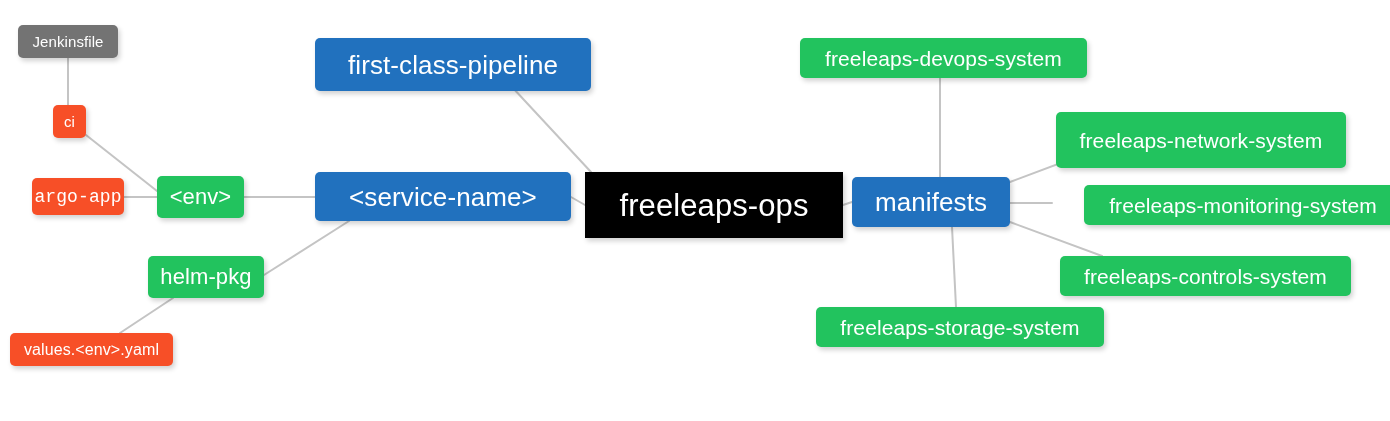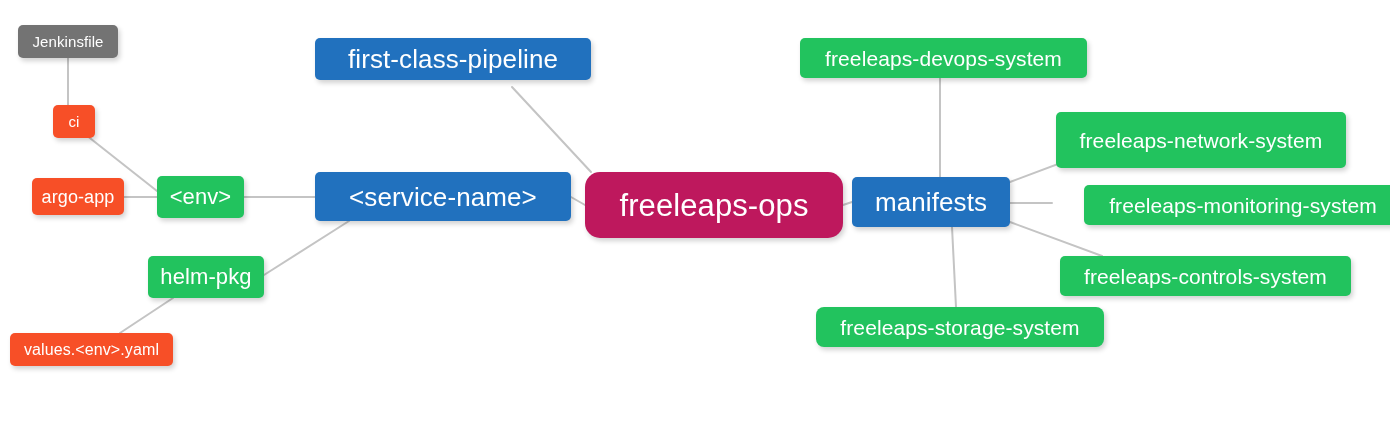--- a/index.html
+++ b/index.html
@@ -34,23 +34,23 @@
     box-sizing: border-box;
     border-radius: 5px;
     color: #ffffff;
     white-space: nowrap;
     line-height: 1;
     letter-spacing: 0.1px;
     box-shadow: 2px 3px 5px rgba(0,0,0,0.18);
     padding: 0 10px;
   }
   .n-root {
-    background: #be185d;
+    background: #000000;
     font-size: 31px;
-    border-radius: 15px;
+    border-radius: 0;
   }
   .n-blue   { background: #2171be; }
   .n-green  { background: #22c35e; }
   .n-red    { background: #f74f27; }
   .n-orange { background: #737373; }
 </style>
 </head>
 <body>
 
 <div id="canvas">
@@ -66,27 +66,27 @@
       <line x1="843" y1="205" x2="852" y2="202" stroke="#c4c4c4" stroke-width="2" stroke-linecap="round"></line>
       <line x1="940" y1="177" x2="940" y2="67" stroke="#c4c4c4" stroke-width="2" stroke-linecap="round"></line>
       <line x1="1010" y1="182" x2="1090" y2="152" stroke="#c4c4c4" stroke-width="2" stroke-linecap="round"></line>
       <line x1="1010" y1="203" x2="1052" y2="203" stroke="#c4c4c4" stroke-width="2" stroke-linecap="round"></line>
       <line x1="1010" y1="222" x2="1102" y2="256" stroke="#c4c4c4" stroke-width="2" stroke-linecap="round"></line>
       <line x1="952" y1="227" x2="956" y2="307" stroke="#c4c4c4" stroke-width="2" stroke-linecap="round"></line>
     </svg>
   <div id="node-layer">
       <div class="node n-root" style="left: 585px; top: 172px; width: 258px; height: 66px; font-size: 31px;">freeleaps-ops</div>
       <div class="node n-blue" style="left: 315px; top: 172px; width: 256px; height: 49px; font-size: 26px;">&lt;service-name&gt;</div>
-      <div class="node n-blue" style="left: 315px; top: 38px; width: 276px; height: 42px; font-size: 26px;">first-class-pipeline</div>
+      <div class="node n-blue" style="left: 315px; top: 38px; width: 276px; height: 53px; font-size: 26px;">first-class-pipeline</div>
       <div class="node n-green" style="left: 157px; top: 176px; width: 87px; height: 42px; font-size: 22px;">&lt;env&gt;</div>
-      <div class="node n-red" style="left: 53px; top: 105px; width: 42px; height: 33px; font-size: 15px;">ci</div>
+      <div class="node n-red" style="left: 53px; top: 105px; width: 33px; height: 33px; font-size: 15px;">ci</div>
       <div class="node n-orange" style="left: 18px; top: 25px; width: 100px; height: 33px; font-size: 15px;">Jenkinsfile</div>
-      <div class="node n-red" style="left: 32px; top: 178px; width: 92px; height: 37px; font-size: 18px;">argo-app</div>
+      <div class="node n-red" style="left: 32px; top: 178px; width: 92px; height: 37px; font-size: 18px; font-family: Liberation Mono, monospace;">argo-app</div>
       <div class="node n-green" style="left: 148px; top: 256px; width: 116px; height: 42px; font-size: 22px;">helm-pkg</div>
       <div class="node n-red" style="left: 10px; top: 333px; width: 163px; height: 33px; font-size: 16px; text-align: right;">values.&lt;env&gt;.yaml</div>
       <div class="node n-blue" style="left: 852px; top: 177px; width: 158px; height: 50px; font-size: 26px;">manifests</div>
       <div class="node n-green" style="left: 800px; top: 27px; width: 287px; height: 40px; font-size: 21px; margin-top: 11px;">freeleaps-devops-system</div>
       <div class="node n-green" style="left: 1056px; top: 112px; width: 290px; height: 56px; font-size: 21px;">freeleaps-network-system</div>
       <div class="node n-green" style="left: 1052px; top: 185px; width: 318px; height: 40px; font-size: 21px; margin-left: 32px;">freeleaps-monitoring-system</div>
       <div class="node n-green" style="left: 1060px; top: 256px; width: 291px; height: 40px; font-size: 21px;">freeleaps-controls-system</div>
-      <div class="node n-green" style="left: 816px; top: 307px; width: 288px; height: 40px; font-size: 21px; border-radius: 8px;">freeleaps-storage-system</div>
+      <div class="node n-green" style="left: 816px; top: 307px; width: 288px; height: 40px; font-size: 21px;">freeleaps-storage-system</div>
     </div>
 </div>
 
 </body></html>

